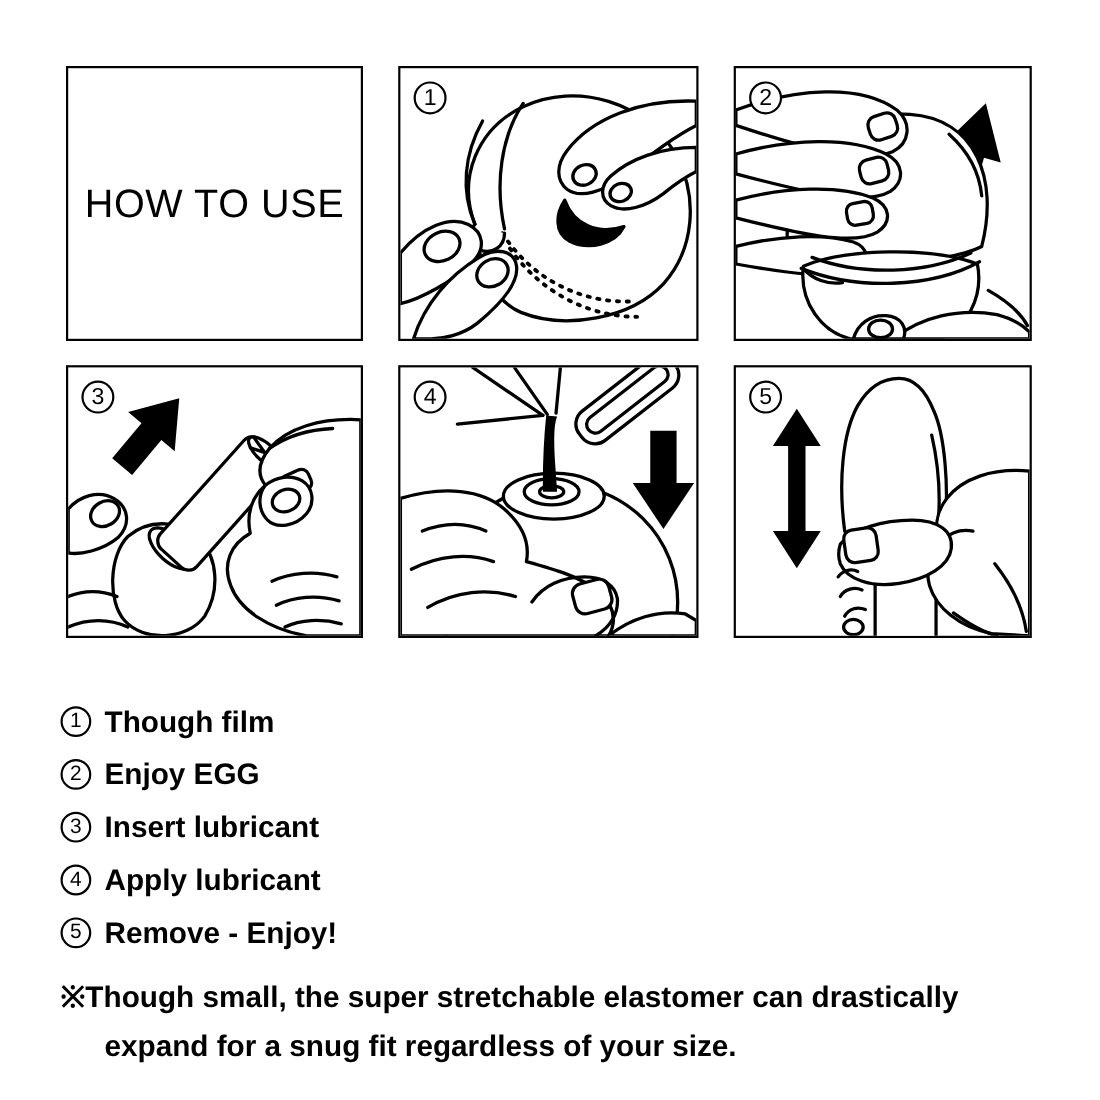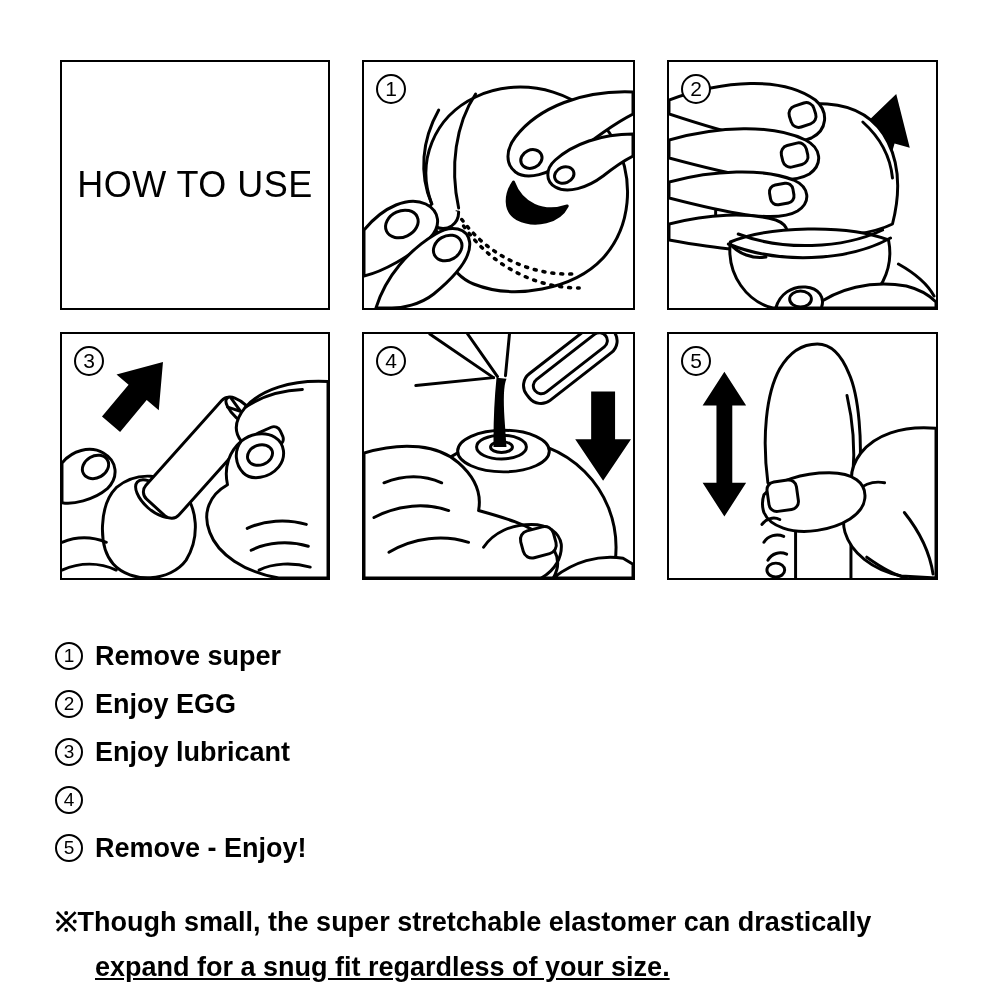--- a/index.html
+++ b/index.html
@@ -26,23 +26,23 @@
     font-size:21px; font-weight:400; z-index:2; box-sizing:border-box;
   }
   .steps { position:absolute; left:55px; top:640px; }
   .step { display:flex; align-items:center; height:32px; margin-bottom:16px; }
   .badge-list {
     flex:none; width:28px; height:28px; border:2px solid #000; border-radius:50%;
     display:flex; align-items:center; justify-content:center;
     font-size:19px; font-weight:400; margin-right:12px; box-sizing:border-box;
   }
   .step-label { font-size:27px; font-weight:700; white-space:nowrap; }
-  .note { margin-top:36px; font-size:27px; font-weight:700; line-height:45px; }
+  .note { margin-top:20px; font-size:27px; font-weight:700; line-height:45px; }
   .note-line1 { white-space:nowrap; }
-  .note-line2 { padding-left:40px; white-space:nowrap;text-decoration:underline; }
+  .note-line2 { padding-left:40px; white-space:nowrap; }
 </style>
 </head>
 <body>
 
 <div class="sheet">
 
   <div class="panel" id="p-title">
     <div class="title">HOW TO USE</div>
   </div>
 
@@ -169,32 +169,33 @@
         <path d="M96,210 C100,203 109,201 116,204"></path>
         <path d="M100,228 C104,221 112,219 119,222"></path>
         <ellipse cx="108" cy="238" rx="9" ry="7" fill="#fff"></ellipse>
       </g>
     </svg>
   </div>
 
   <div class="steps">
     <div class="step">
       <span class="badge-list">1</span>
-      <span class="step-label">Remove super</span>
+      <span class="step-label">Though film</span>
     </div>
     <div class="step">
       <span class="badge-list">2</span>
       <span class="step-label">Enjoy EGG</span>
     </div>
     <div class="step">
       <span class="badge-list">3</span>
-      <span class="step-label">Enjoy lubricant</span>
+      <span class="step-label">Insert lubricant</span>
     </div>
     <div class="step">
       <span class="badge-list">4</span>
+      <span class="step-label">Apply lubricant</span>
     </div>
     <div class="step">
       <span class="badge-list">5</span>
       <span class="step-label">Remove - Enjoy!</span>
     </div>
     <div class="note">
       <div class="note-line1"><span>※</span><span>Though small, the super stretchable elastomer can drastically</span></div>
       <div class="note-line2">expand for a snug fit regardless of your size.</div>
     </div>
   </div>

